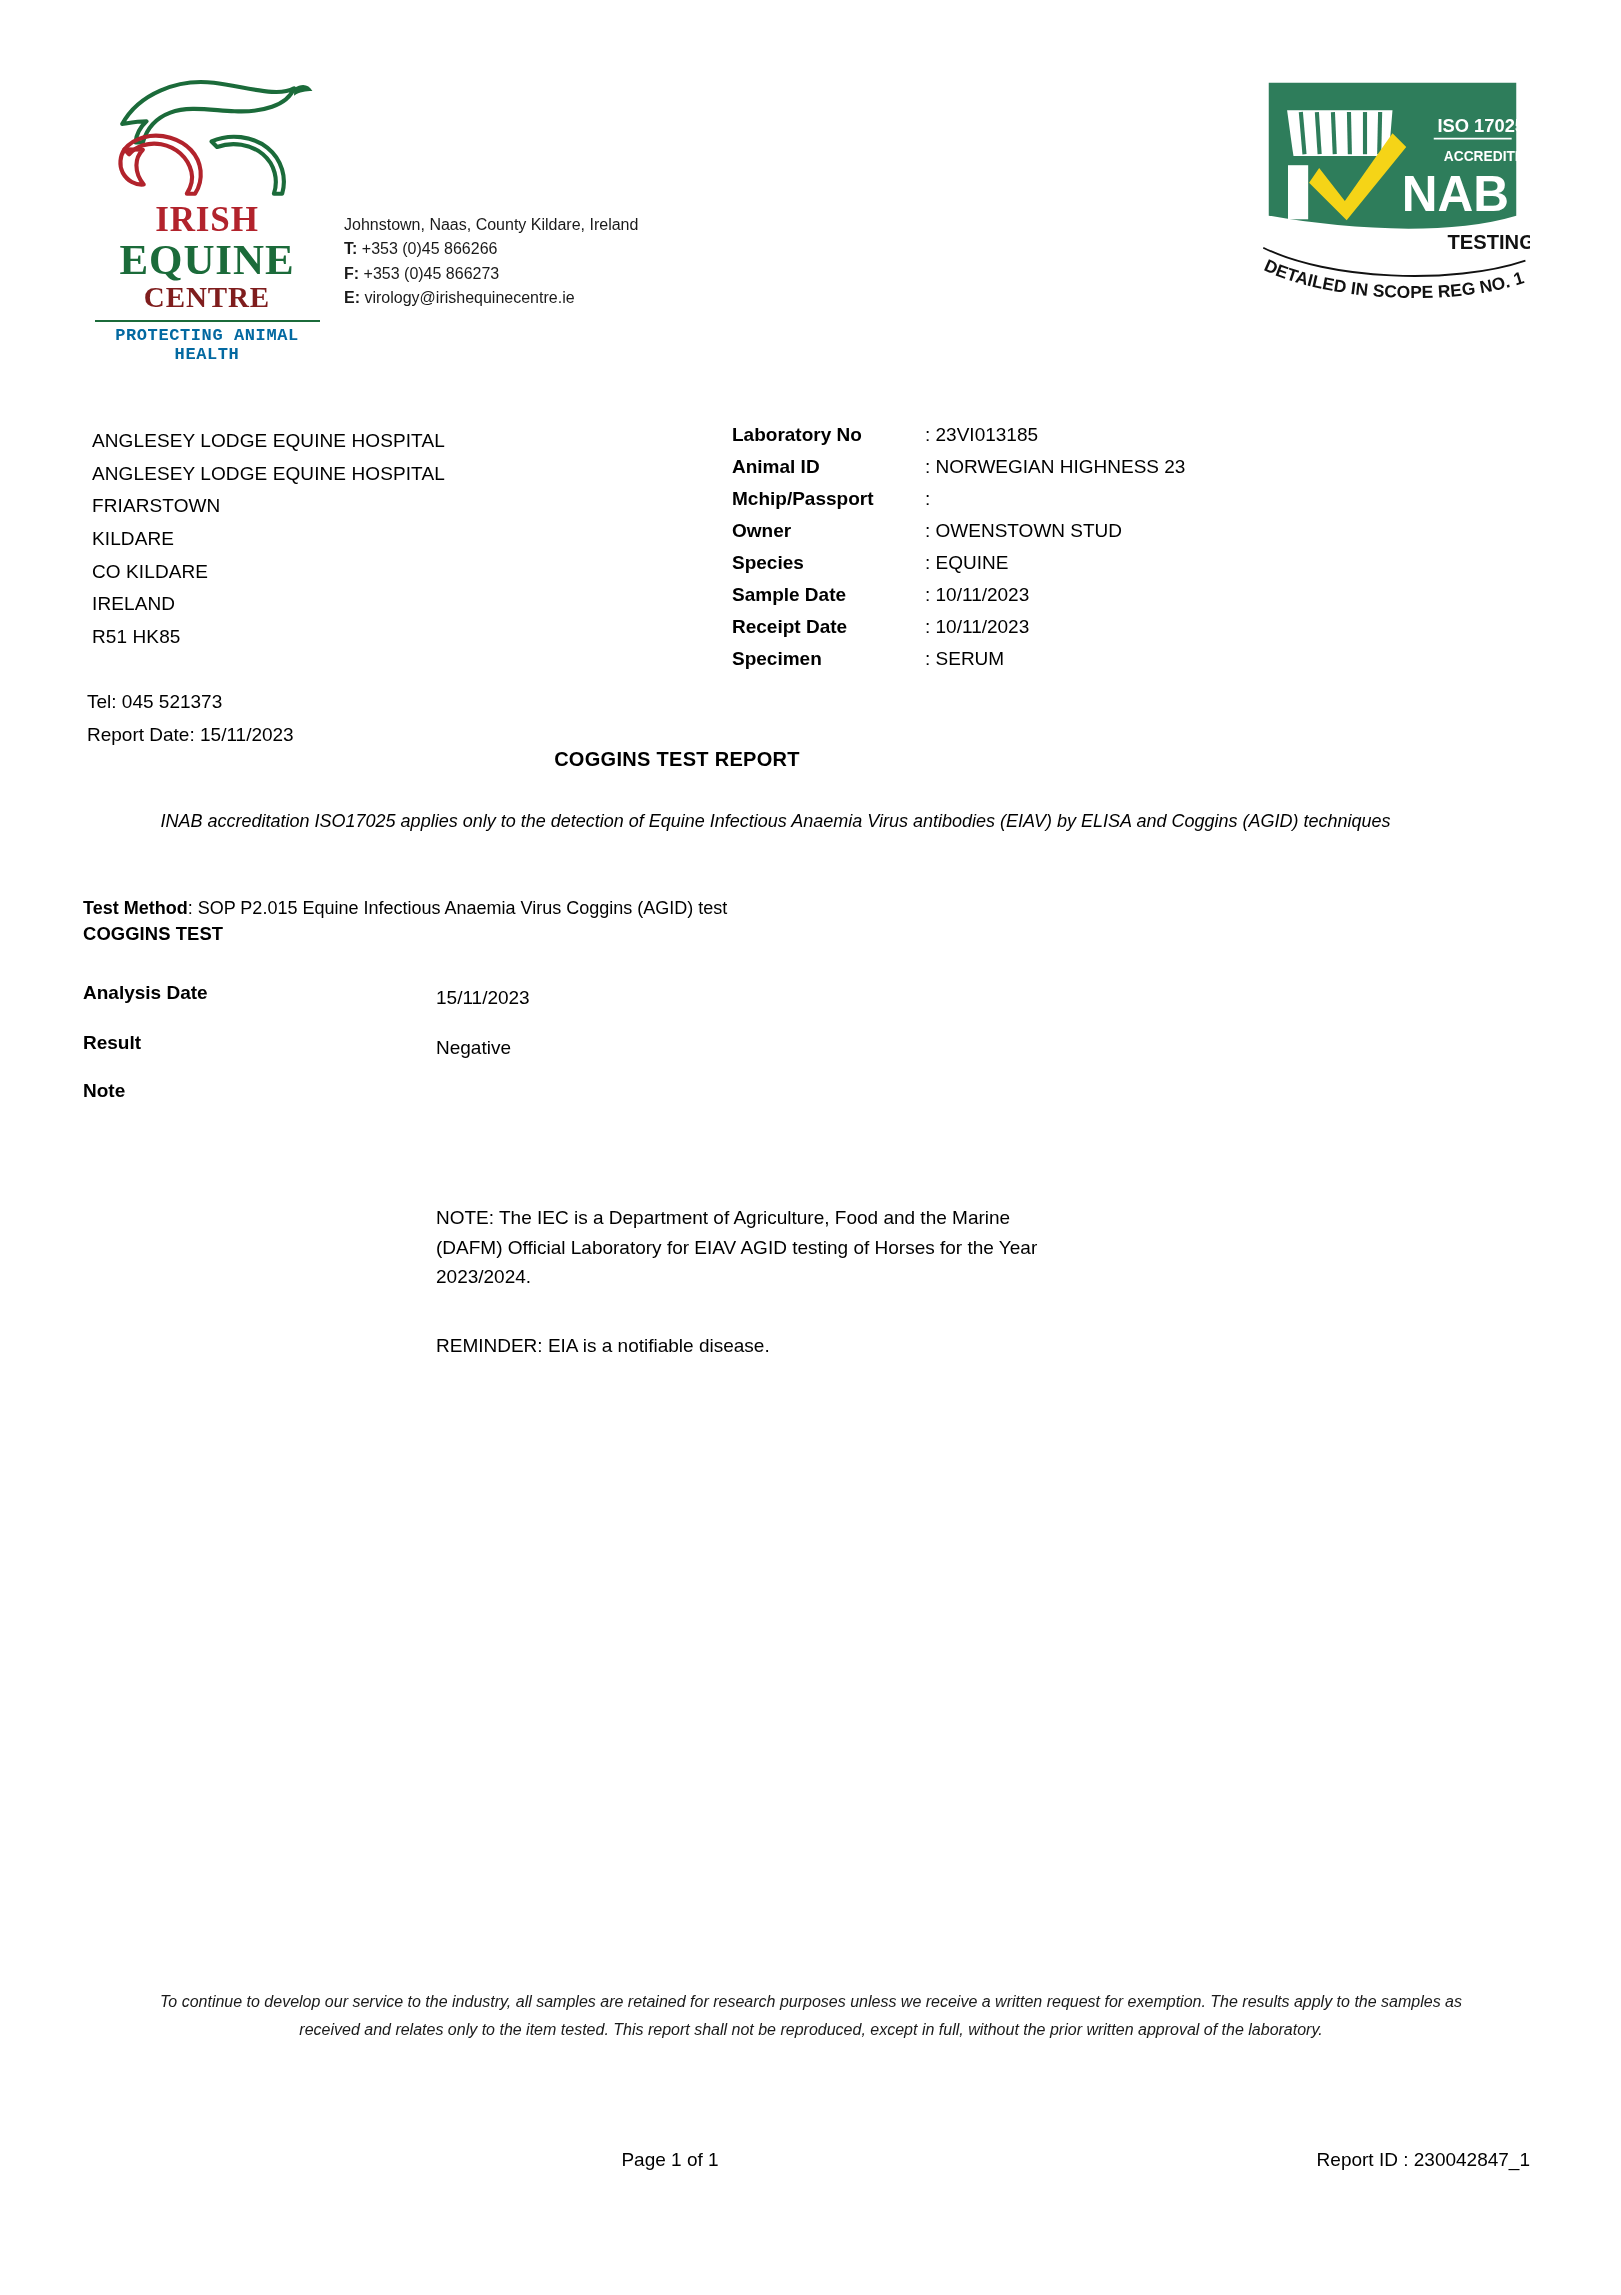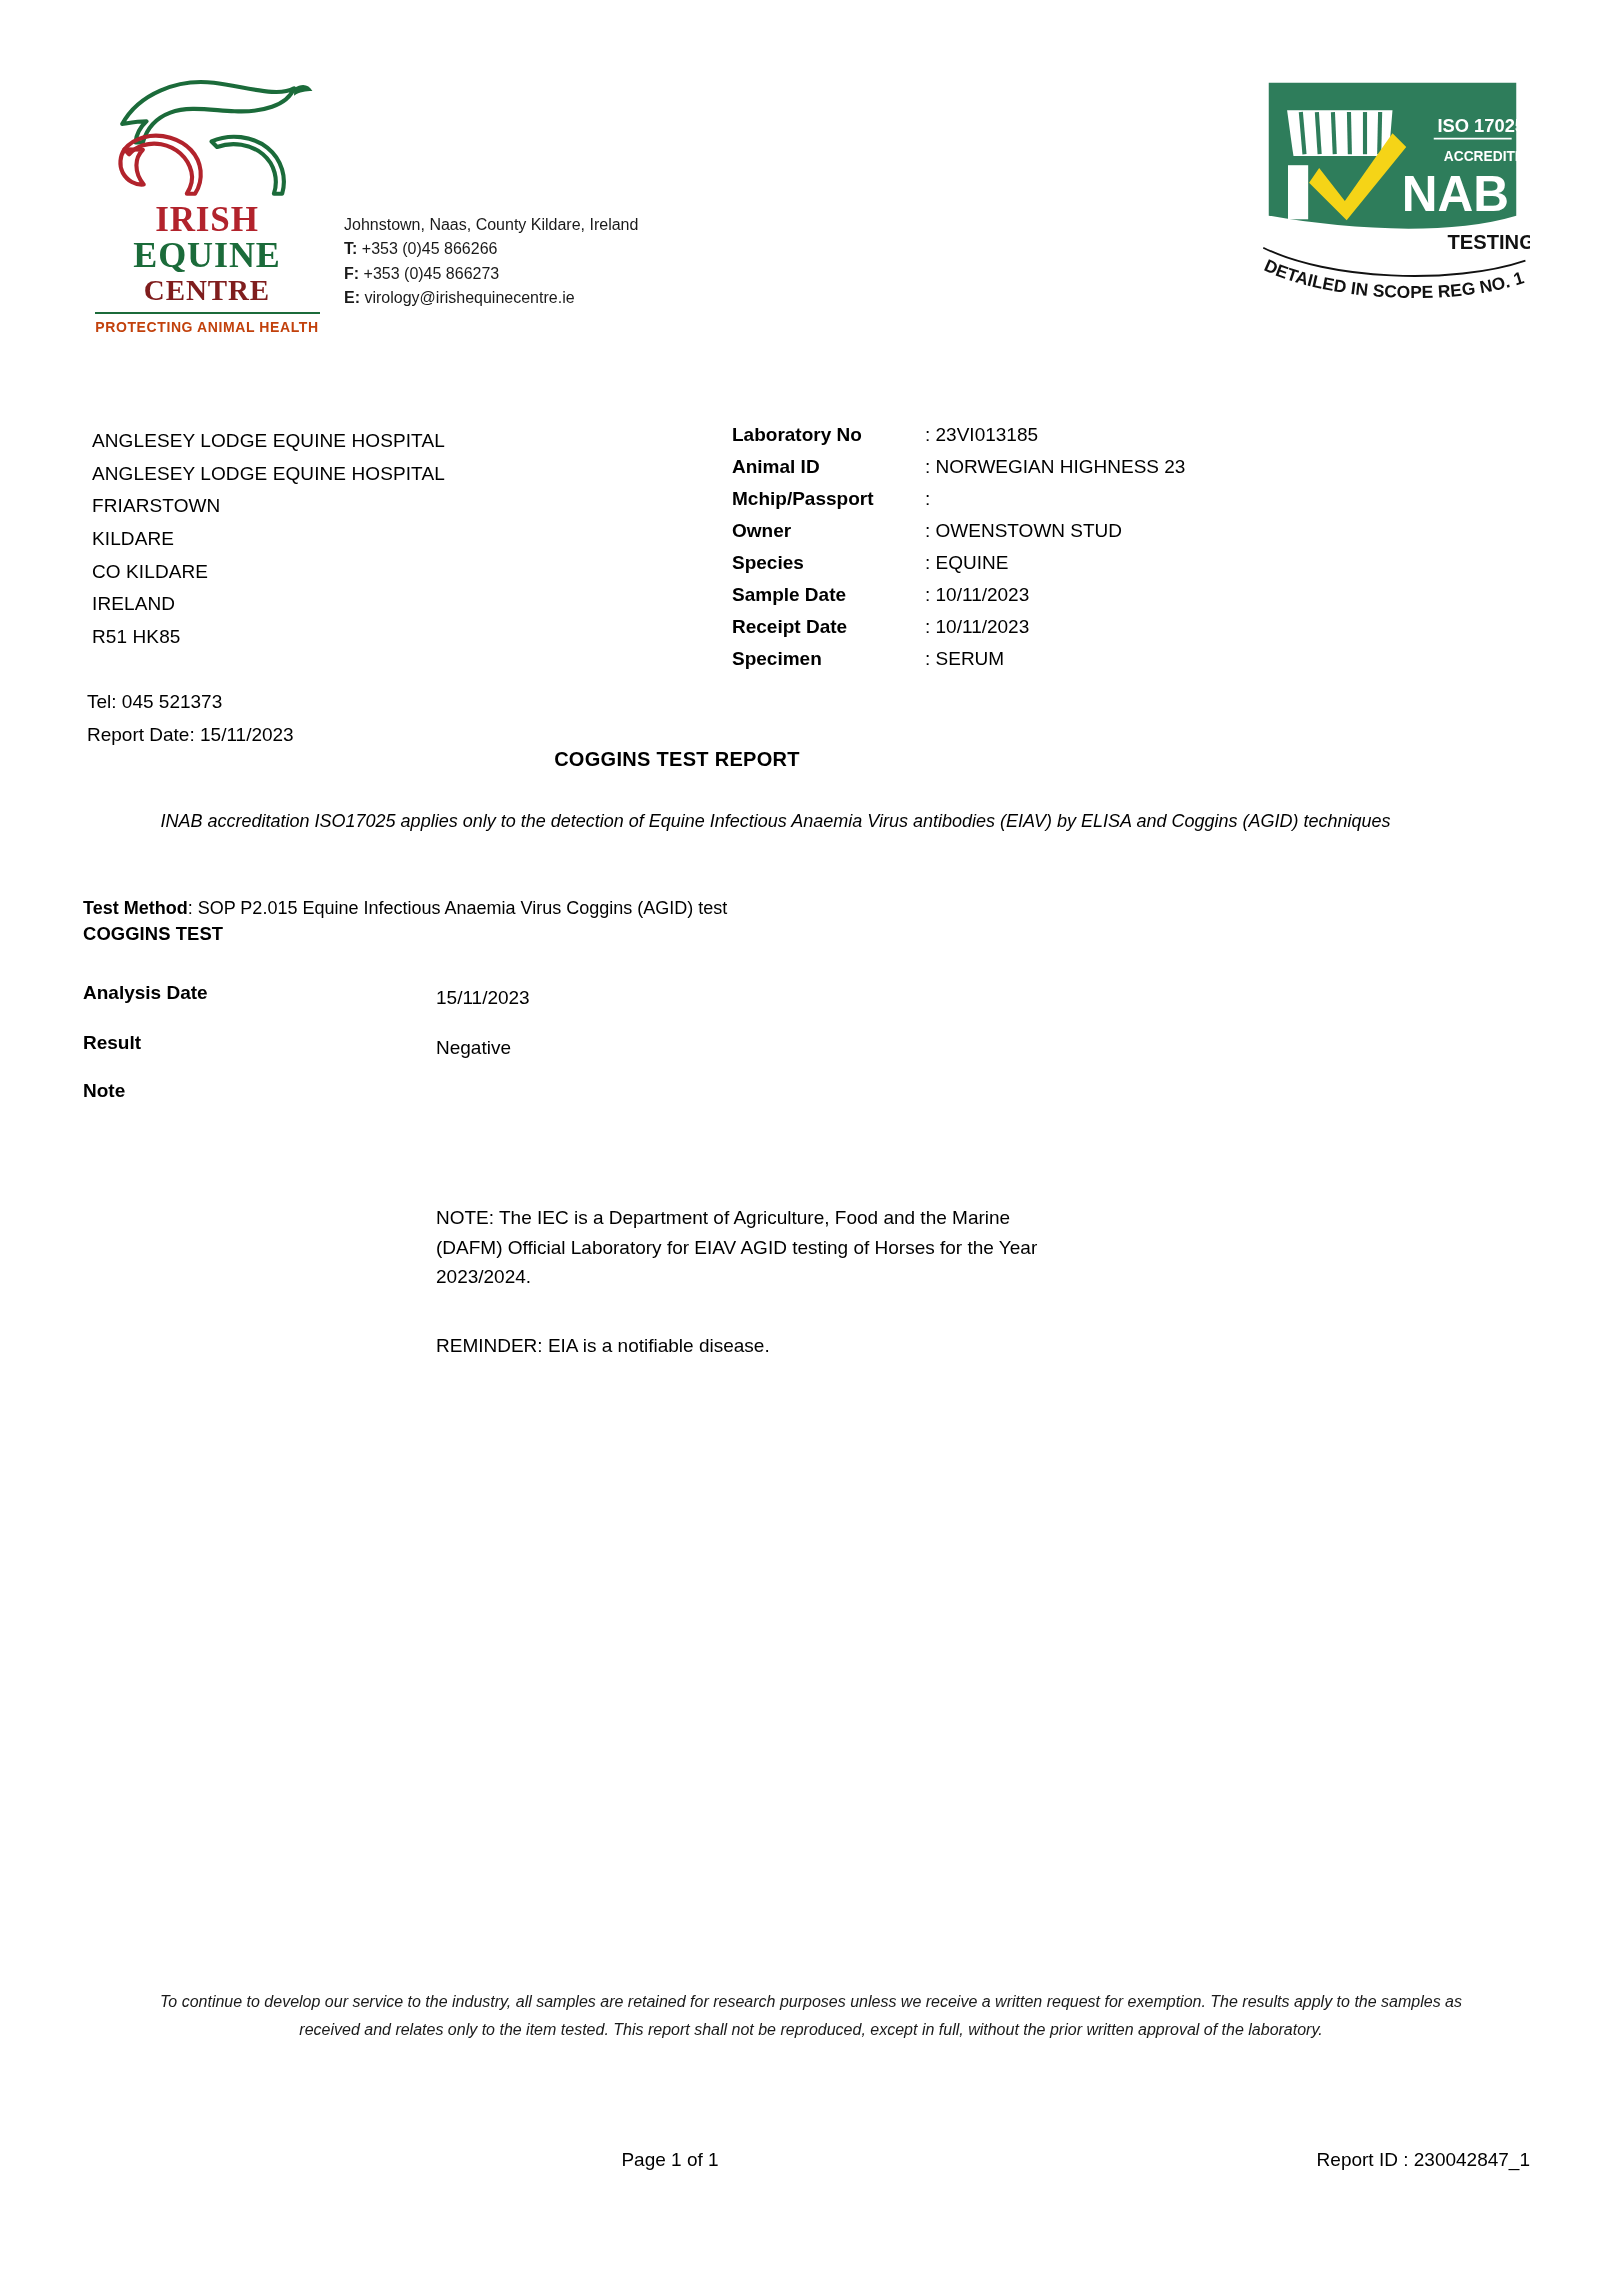--- a/index.html
+++ b/index.html
@@ -48,43 +48,43 @@
     font-weight: bold;
     color: #b2232c;
     font-size: 35px;
     letter-spacing: 0.9px;
     line-height: 1.0;
   }
   .logo-text-equine {
     font-family: "Liberation Serif", serif;
     font-weight: bold;
     color: #1b6b3a;
-    font-size: 36px;
+    font-size: 43px;
     letter-spacing: 0.9px;
     line-height: 1.05;
   }
   .logo-text-centre {
     font-family: "Liberation Serif", serif;
     font-weight: bold;
     color: #7f1d1d;
     font-size: 29px;
     letter-spacing: 0.9px;
     line-height: 1.1;
   }
   .logo-rule {
     width: 225px;
     height: 2.3px;
     background: #1b6b3a;
     margin: 5.5px auto 4.6px auto;
   }
   .logo-tag {
-    font-family: Liberation Sans, sans-serif;
-    font-weight: bold;
-    color: #c2410c;
-    font-size: 14px;
+    font-family: Liberation Mono, monospace;
+    font-weight: bold;
+    color: #0369a1;
+    font-size: 17px;
     letter-spacing: 0.6px;
   }
 
   .contact-block {
     position: absolute;
     left: 344px;
     top: 213px;
     font-size: 16px;
     line-height: 1.52;
     color: #1a1a1a;

